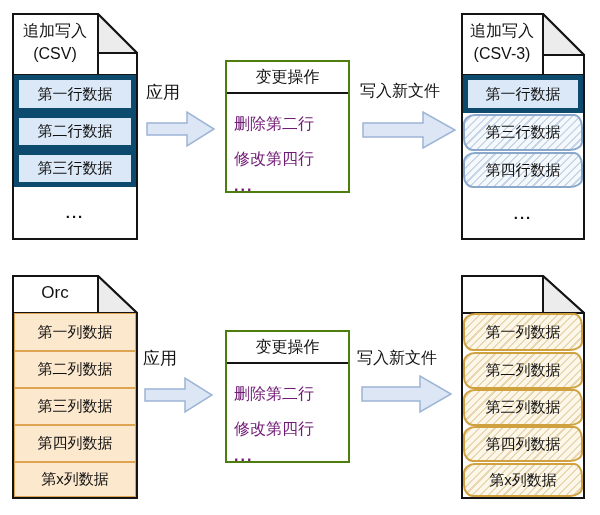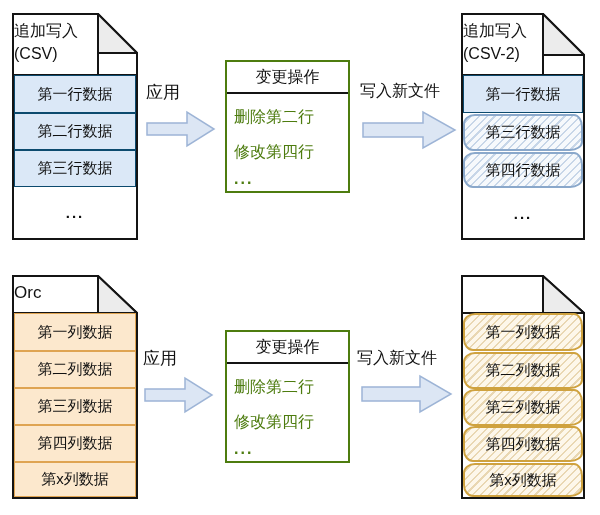--- a/index.html
+++ b/index.html
@@ -2,46 +2,46 @@
 <html><head>
 <meta charset="utf-8">
 <style>
   html,body{margin:0;padding:0;}
   body{font-family:"Liberation Sans","DejaVu Sans",sans-serif;background:#ffffff;}
   .canvas{position:relative;width:600px;height:515px;background:#ffffff;overflow:hidden;}
 
   
   .file{position:absolute;}
   .file svg.outline{position:absolute;left:0;top:0;}
-  .file-title{position:absolute;left:2px;color:#111;font-weight:500;z-index:2;}
+  .file-title{position:absolute;left:2px;text-align:center;color:#111;font-weight:500;z-index:2;}
   .file-title.t2{top:6px;width:82px;font-size:16px;line-height:1.45;}
   .file-title.t1{top:8px;width:82px;font-size:17px;line-height:1.2;}
 
   .row{position:absolute;left:2px;right:2px;box-sizing:border-box;
        display:flex;align-items:center;justify-content:center;
        font-size:15px;color:#111;z-index:2;}
-  .row.blue{background:#dbe8f7;border:1px solid #0c4a6e;}
+  .row.blue{background:#dbe8f7;border:5px solid #0c4a6e;}
   .row.orange{background:#fce8cd;border:1px solid #dfa452;}
   .row.plain{background:transparent;border:none;font-weight:700;letter-spacing:2px;}
   .row.hatch-blue{
       background:repeating-linear-gradient(135deg,#f6f9fc 0px,#f6f9fc 4px,#c7d6e8 4px,#c7d6e8 5.5px);
       border:2px solid #8aa8cb;
       border-radius:12px 9px 13px 10px / 10px 13px 9px 12px;}
   .row.hatch-orange{
       background:repeating-linear-gradient(135deg,#fdf7ea 0px,#fdf7ea 4px,#e9d7b2 4px,#e9d7b2 5.5px);
       border:2px solid #cfa23f;
       border-radius:12px 9px 13px 10px / 10px 13px 9px 12px;}
 
   
   .ops{position:absolute;width:125px;height:133px;box-sizing:border-box;
        border:2px solid #4d7c0f;background:#fff;}
   .ops-title{height:30px;border-bottom:2px solid #141414;display:flex;
        align-items:center;justify-content:center;font-size:16px;color:#111;}
-  .ops-body{padding:13px 4px 4px 7px;display:flex;flex-direction:column;gap:14px;
-       font-size:16px;color:#4d7c0f;}
+  .ops-body{padding:20px 4px 4px 7px;display:flex;flex-direction:column;gap:14px;
+       font-size:16px;color:#701a75;}
   .ops-more{margin-top:-3px;font-weight:700;letter-spacing:2px;line-height:10px;}
 
   
   .arrow{position:absolute;}
   .flow-label{position:absolute;font-size:17px;color:#111;white-space:nowrap;}
 
   
   .watermark{position:absolute;right:3px;top:481px;font-size:17px;color:#a6a6a6;
        opacity:.8;z-index:9;letter-spacing:.5px;}
 </style>
@@ -88,21 +88,21 @@
 
   <div class="file" style="left:461px;top:13px;width:124px;height:227px">
     <svg class="outline" width="124" height="227" viewBox="0 0 124 227">
       <path d="M1,1 H82 L123,42 V226 H1 Z" fill="#ffffff" stroke="#141414" stroke-width="2"></path>
       <path d="M82,1 L123,42 H82 Z" fill="#ececec" stroke="#141414" stroke-width="2" stroke-linejoin="round"></path>
       <line x1="82" y1="42" x2="82" y2="62" stroke="#141414" stroke-width="2"></line>
       <line x1="1" y1="62" x2="123" y2="62" stroke="#141414" stroke-width="2"></line>
     </svg>
     <div class="file-title t2" style="width:78px">
       <div>追加写入</div>
-      <div>(CSV-2)</div>
+      <div>(CSV-3)</div>
     </div>
     <div class="row blue" style="top:62px;height:38px">第一行数据</div>
     <div class="row hatch-blue" style="top:101px;height:37px">第三行数据</div>
     <div class="row hatch-blue" style="top:139px;height:36px">第四行数据</div>
     <div class="row plain" style="top:176px;height:48px">...</div>
   </div>
 
   <div class="file" style="left:12px;top:275px;width:126px;height:224px">
     <svg class="outline" width="126" height="224" viewBox="0 0 126 224">
       <path d="M1,1 H86 L125,38 V223 H1 Z" fill="#ffffff" stroke="#141414" stroke-width="2"></path>

